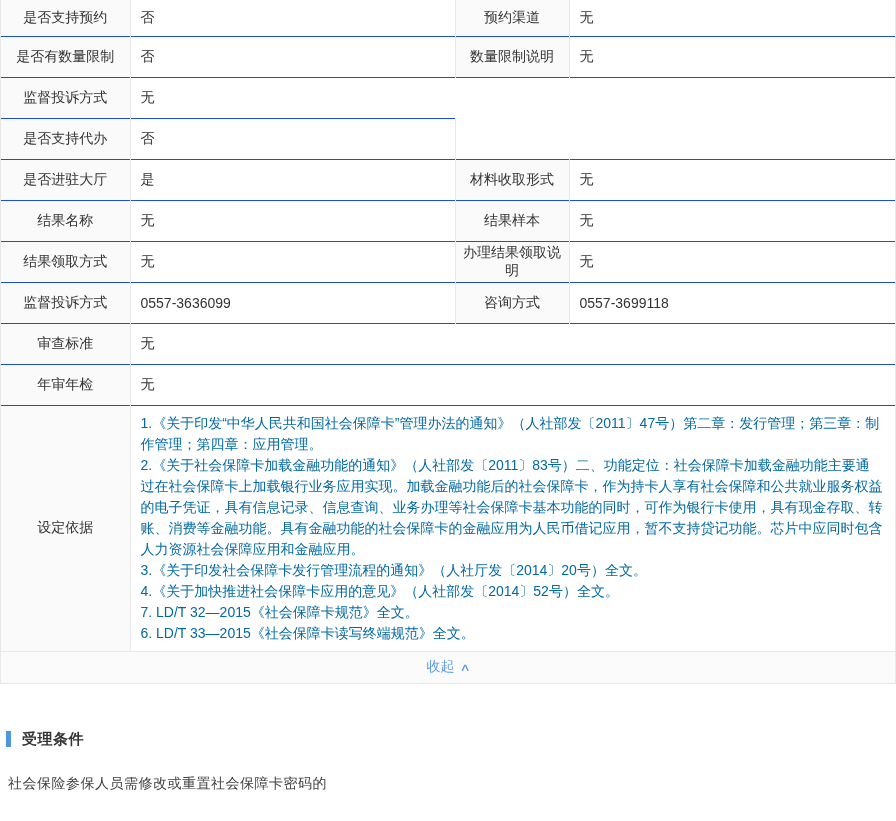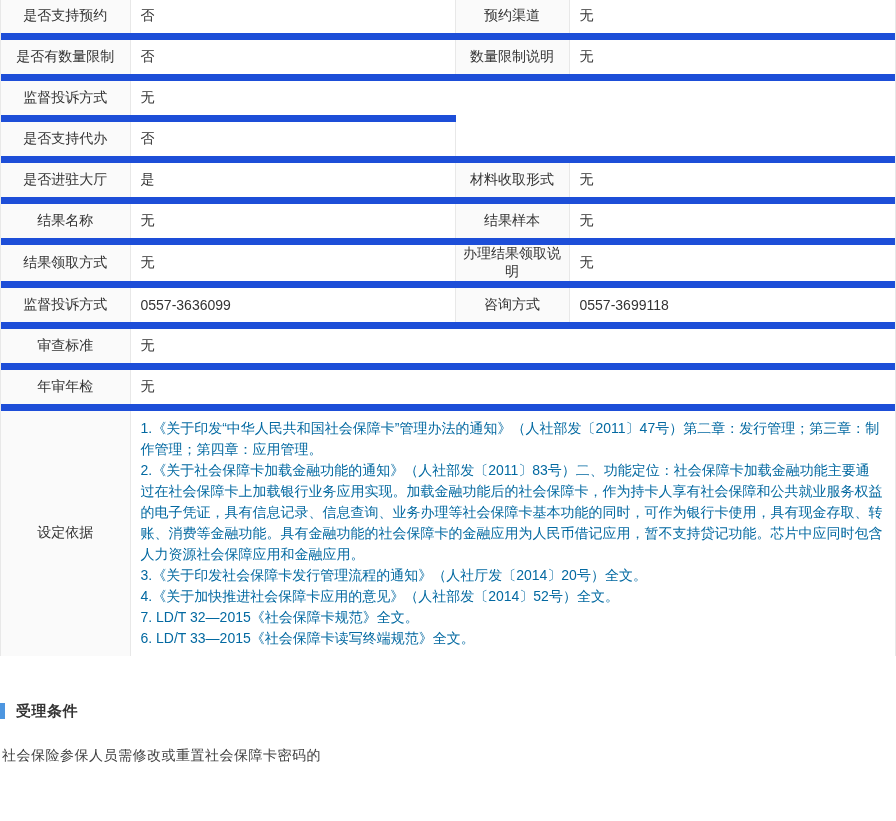--- a/index.html
+++ b/index.html
@@ -18,21 +18,21 @@
   }
   table.detail {
     width:100%;
     border-collapse:collapse;
     table-layout:fixed;
   }
   td {
     font-size:14px;
     color:#333;
     vertical-align:middle;
-    border-top:7px solid #1d4ed8;
+    border-top:1px solid #1d4ed8;
   }
   tr.first td { border-top:none; }
   tr.row { height:41px; }
   tr.first { height:36px; }
   td.lbl {
     background:#fafafa;
     text-align:center;
     padding:0 2px;
     border-right:1px solid #e8e8e8;
     color:#333;
@@ -57,21 +57,21 @@
   .collapse-link {
     display:inline-flex; align-items:center;
     color:#5b9bf0; font-size:14px; cursor:pointer;
   }
   .collapse-link .chev {
     font-size:11px; margin-left:7px; transform:scaleX(1.4);
     color:#5b9bf0;
   }
 
   
-  .section { margin-top:46px; }
+  .section { margin-top:46px; padding-left:6px; }
   .section-header { display:flex; align-items:center; }
   .accent-bar {
     width:5px; height:16px; background:#4d96e0; display:inline-block;
   }
   .section-title {
     font-size:15px; font-weight:bold; color:#333; margin-left:11px;
     letter-spacing:0.5px;
   }
   .section-body {
     margin-top:26px; margin-left:2px;
@@ -152,20 +152,26 @@
             <div class="basis-item">2.《关于社会保障卡加载金融功能的通知》（人社部发〔2011〕83号）二、功能定位：社会保障卡加载金融功能主要通过在社会保障卡上加载银行业务应用实现。加载金融功能后的社会保障卡，作为持卡人享有社会保障和公共就业服务权益的电子凭证，具有信息记录、信息查询、业务办理等社会保障卡基本功能的同时，可作为银行卡使用，具有现金存取、转账、消费等金融功能。具有金融功能的社会保障卡的金融应用为人民币借记应用，暂不支持贷记功能。芯片中应同时包含人力资源社会保障应用和金融应用。</div>
             <div class="basis-item">3.《关于印发社会保障卡发行管理流程的通知》（人社厅发〔2014〕20号）全文。</div>
             <div class="basis-item">4.《关于加快推进社会保障卡应用的意见》（人社部发〔2014〕52号）全文。</div>
             <div class="basis-item">7. LD/T 32—2015《社会保障卡规范》全文。</div>
             <div class="basis-item">6. LD/T 33—2015《社会保障卡读写终端规范》全文。</div>
           </td>
         </tr>
       </tbody>
     </table>
 
+    <div class="collapse-bar">
+      <span class="collapse-link">
+        <span>收起</span>
+        <span class="chev">∧</span>
+      </span>
+    </div>
   </div>
 
   <div class="section">
     <div class="section-header">
       <span class="accent-bar"></span>
       <span class="section-title">受理条件</span>
     </div>
     <div class="section-body">社会保险参保人员需修改或重置社会保障卡密码的</div>
   </div>
 

